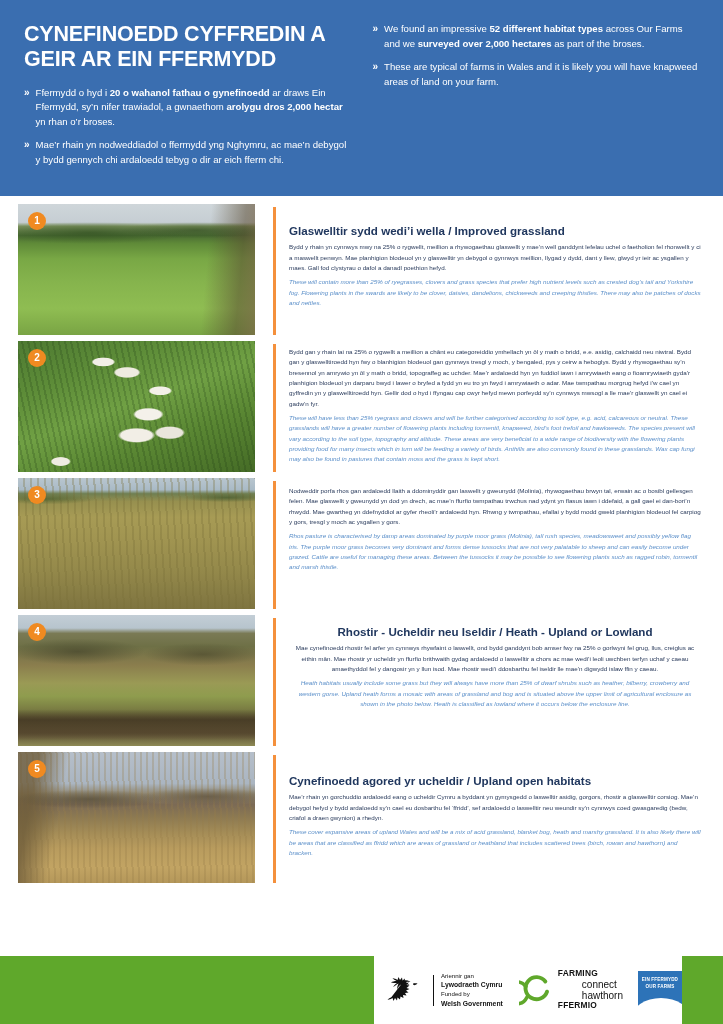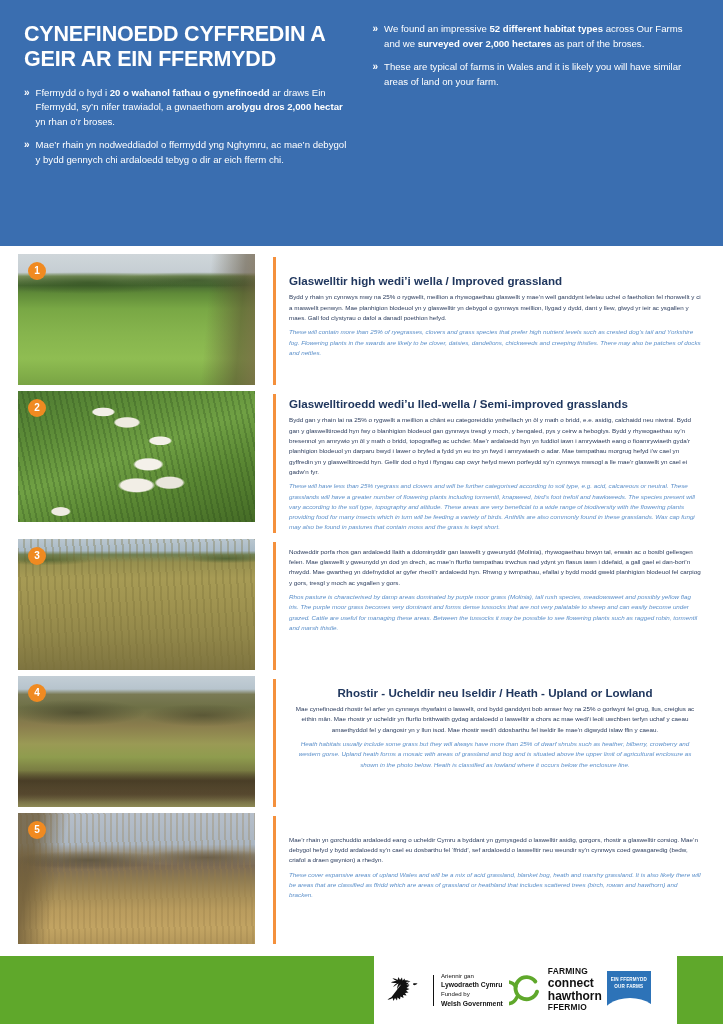--- a/index.html
+++ b/index.html
@@ -11,21 +11,21 @@
     font-family: "Liberation Sans", sans-serif;
     overflow: hidden;
   }
 
   
   .header {
     background: #3a6eb0;
     padding: 22px 24px 20px 24px;
     display: flex;
     gap: 22px;
-    height: 246px;
+    height: 196px;
   }
   .hcol { width: 50%; }
   .htitle {
     color: #ffffff;
     font-size: 21.5px;
     font-weight: bold;
     line-height: 1.18;
     letter-spacing: -0.2px;
     margin: 0 0 13px 0;
     text-transform: uppercase;
@@ -181,36 +181,37 @@
     height: 68px;
     display: flex;
   }
   .green-left { flex: 0 0 374px; background: #5fa82b; }
   .foot-right {
     flex: 1 1 auto;
     background: #ffffff;
     display: flex;
     align-items: center;
     padding-left: 12px;
+    gap: 10px;
   }
   .wg-lockup { display: flex; align-items: center; gap: 7px; }
   .dragon { width: 40px; height: 34px; }
   .wg-rule { width: 1px; height: 31px; background: #111; }
   .wg-text {
     font-size: 6.1px;
     color: #111;
     line-height: 1.42;
     white-space: nowrap;
   }
   .wg-text b { font-size: 6.8px; font-weight: bold; }
   .fc-lockup { display: flex; align-items: center; gap: 5px; margin-left: 6px; }
   .fc-swirl { width: 34px; height: 34px; }
   .fc-words { line-height: 1.12; color: #111; }
   .fc-words .big { font-size: 8.4px; font-weight: bold; letter-spacing: .2px; }
-  .fc-words .sm { font-size: 12px; font-weight: bold; }
+  .fc-words .sm { font-size: 10px; font-weight: normal; margin-left: 24px; }
   .ff-badge {
     width: 44px; height: 38px;
     background: #2d73b8;
     position: relative;
     overflow: hidden;
     margin-left: 5px;
     display: flex;
     flex-direction: column;
     align-items: center;
     justify-content: flex-start;
@@ -250,47 +251,46 @@
       </div>
   </div>
   <div class="hcol">
     <div id="hb-en">
         <div class="hbullet">
           <span class="chev">»</span>
           <span class="txt"><span>We found an impressive </span><b>52 different habitat types</b><span> across Our Farms and we </span><b>surveyed over 2,000 hectares</b><span> as part of the broses.</span></span>
         </div>
         <div class="hbullet">
           <span class="chev">»</span>
-          <span class="txt"><span>These are typical of farms in Wales and it is likely you will have similar areas of land on your farm.</span></span>
+          <span class="txt"><span>These are typical of farms in Wales and it is likely you will have knapweed areas of land on your farm.</span></span>
         </div>
       </div>
   </div>
 </div>
 
 <div class="cards" id="cards">
     <div class="card card-1">
       <div class="photo-wrap">
         <div class="photo p1"></div>
         <div class="badge">1</div>
       </div>
       <div class="accent"></div>
       <div class="ctext">
-        <div class="ctitle">Glaswelltir high wedi’i wella / Improved grassland</div>
+        <div class="ctitle">Glaswelltir sydd wedi’i wella / Improved grassland</div>
         <p class="cy">Bydd y rhain yn cynnwys mwy na 25% o rygwellt, meillion a rhywogaethau glaswellt y mae’n well ganddynt lefelau uchel o faetholion fel rhonwellt y ci a maswellt penwyn. Mae planhigion blodeuol yn y glaswelltir yn debygol o gynnwys meillion, llygad y dydd, dant y llew, glwyd yr ieir ac ysgallen y maes. Gall fod clystyrau o dafol a danadl poethion hefyd.</p>
         <p class="en">These will contain more than 25% of ryegrasses, clovers and grass species that prefer high nutrient levels such as crested dog’s tail and Yorkshire fog. Flowering plants in the swards are likely to be clover, daisies, dandelions, chickweeds and creeping thistles. There may also be patches of docks and nettles.</p>
       </div>
     </div>
     <div class="card card-2">
       <div class="photo-wrap">
         <div class="photo p2"></div>
         <div class="badge">2</div>
       </div>
       <div class="accent"></div>
       <div class="ctext">
-        <div class="ctitle">Glaswelltiroedd wedi’u lled-wella / Semi-improved grasslands</div>
         <p class="cy">Bydd gan y rhain lai na 25% o rygwellt a meillion a chânt eu categoreiddio ymhellach yn ôl y math o bridd, e.e. asidig, calchaidd neu niwtral. Bydd gan y glaswelltiroedd hyn fwy o blanhigion blodeuol gan gynnwys tresgl y moch, y bengaled, pys y ceirw a heboglys. Bydd y rhywogaethau sy’n bresennol yn amrywio yn ôl y math o bridd, topograffeg ac uchder. Mae’r ardaloedd hyn yn fuddiol iawn i amrywiaeth eang o fioamrywiaeth gyda’r planhigion blodeuol yn darparu bwyd i lawer o bryfed a fydd yn eu tro yn fwyd i amrywiaeth o adar. Mae twmpathau morgrug hefyd i’w cael yn gyffredin yn y glaswelltiroedd hyn. Gellir dod o hyd i ffyngau cap cwyr hefyd mewn porfeydd sy’n cynnwys mwsogl a lle mae’r glaswellt yn cael ei gadw’n fyr.</p>
         <p class="en">These will have less than 25% ryegrass and clovers and will be further categorised according to soil type, e.g. acid, calcareous or neutral. These grasslands will have a greater number of flowering plants including tormentil, knapweed, bird’s foot trefoil and hawkweeds. The species present will vary according to the soil type, topography and altitude. These areas are very beneficial to a wide range of biodiversity with the flowering plants providing food for many insects which in turn will be feeding a variety of birds. Anthills are also commonly found in these grasslands. Wax cap fungi may also be found in pastures that contain moss and the grass is kept short.</p>
       </div>
     </div>
     <div class="card card-3">
       <div class="photo-wrap">
         <div class="photo p3"></div>
         <div class="badge">3</div>
       </div>
       <div class="accent"></div>
@@ -311,20 +311,21 @@
         <p class="en">Heath habitats usually include some grass but they will always have more than 25% of dwarf shrubs such as heather, bilberry, crowberry and western gorse. Upland heath forms a mosaic with areas of grassland and bog and is situated above the upper limit of agricultural enclosure as shown in the photo below. Heath is classified as lowland where it occurs below the enclosure line.</p>
       </div>
     </div>
     <div class="card card-5">
       <div class="photo-wrap">
         <div class="photo p5"></div>
         <div class="badge">5</div>
       </div>
       <div class="accent"></div>
       <div class="ctext">
+        <div class="ctitle">Cynefinoedd agored yr ucheldir / Upland open habitats</div>
         <p class="cy">Mae’r rhain yn gorchuddio ardaloedd eang o ucheldir Cymru a byddant yn gymysgedd o laswelltir asidig, gorgors, rhostir a glaswelltir corsiog. Mae’n debygol hefyd y bydd ardaloedd sy’n cael eu dosbarthu fel ‘ffridd’, sef ardaloedd o laswelltir neu weundir sy’n cynnwys coed gwasgaredig (bedw, criafol a draen gwynion) a rhedyn.</p>
         <p class="en">These cover expansive areas of upland Wales and will be a mix of acid grassland, blanket bog, heath and marshy grassland. It is also likely there will be areas that are classified as ffridd which are areas of grassland or heathland that includes scattered trees (birch, rowan and hawthorn) and bracken.</p>
       </div>
     </div>
   </div>
 
 <div class="footer">
   <div class="green-left"></div>
   <div class="foot-right">
 

